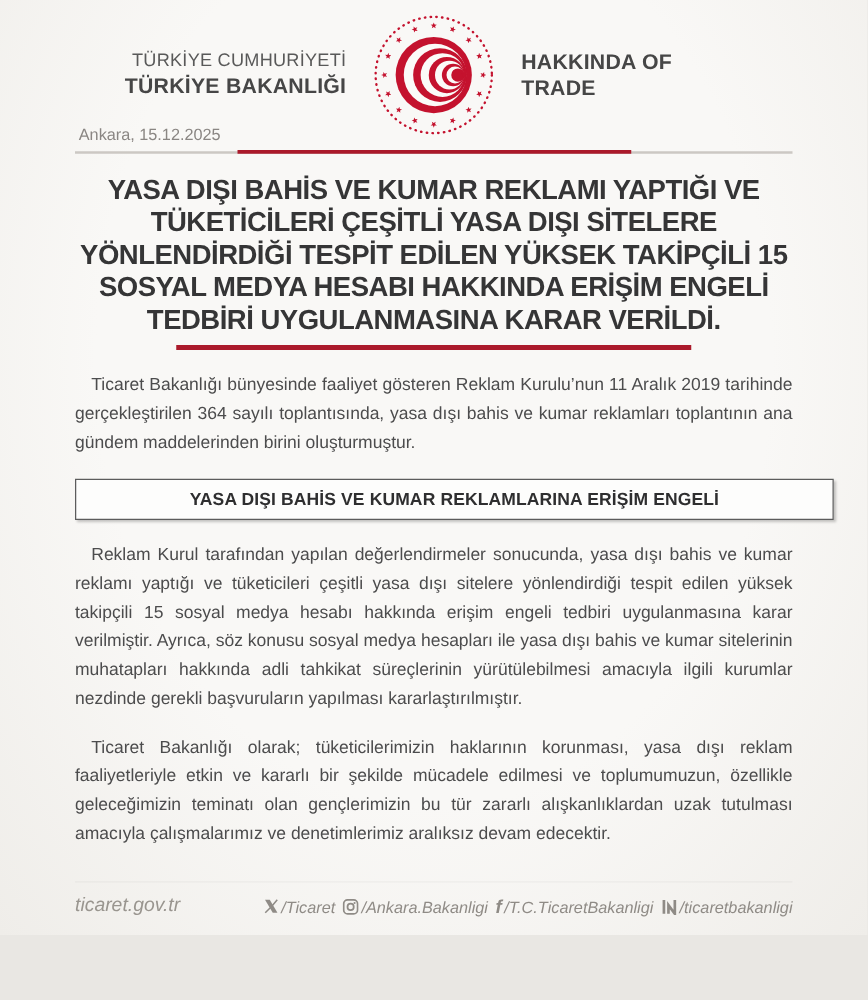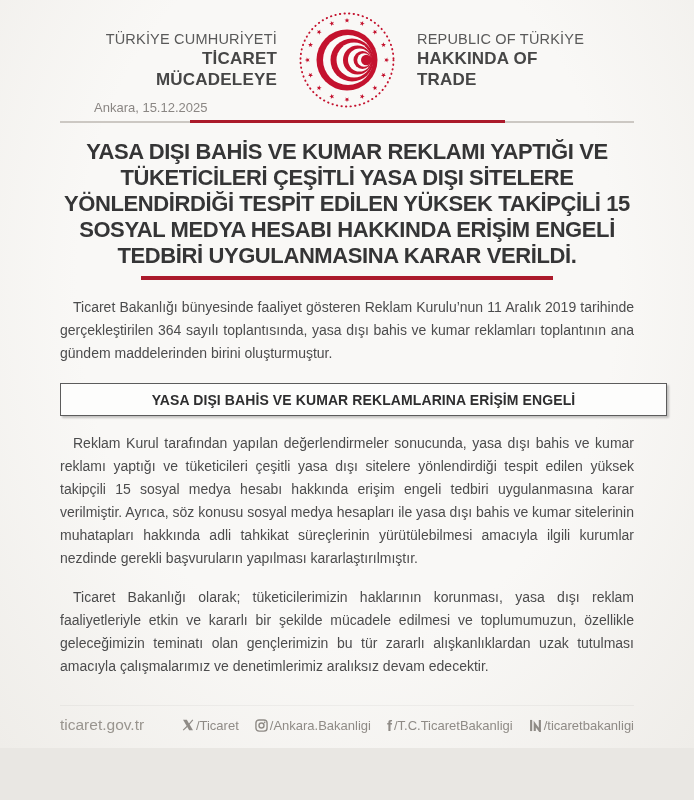--- a/index.html
+++ b/index.html
@@ -18,21 +18,21 @@
     display:flex;align-items:center;justify-content:center;
     gap:20px;padding-top:10px;
   }
   .org-block{width:178px;line-height:1.25;}
   .org-block.tr{text-align:right;}
   .org-block.en{text-align:left;}
   .org-line1{font-size:14.5px;color:#595959;letter-spacing:.2px;}
   .org-line2{font-size:17px;font-weight:bold;color:#464646;letter-spacing:.2px;}
   .logo{width:100px;height:100px;flex:0 0 auto;}
   .dateline{
-    margin:-10px 0 0 94px;
+    margin:-10px 0 0 63px;
     font-size:13px;color:#8a8683;
   }
   
   .rule{
     position:relative;margin:5px 60px 0 60px;height:3px;
   }
   .rule-gray{position:absolute;left:0;right:0;top:1px;height:1.6px;background:#ccc8c3;}
   .rule-red{position:absolute;left:130px;width:315px;top:0;height:3px;background:#ab1a2b;}
   
   .title{
@@ -73,37 +73,38 @@
   .closing{
     margin:14px 60px 0 60px;
     font-size:14px;color:#4c4c4d;text-indent:13px;
   }
   
   .footer{
     position:absolute;left:60px;right:60px;bottom:14px;
     display:flex;justify-content:space-between;align-items:center;
     border-top:1px solid rgba(0,0,0,0.04);
     padding-top:10px;
+    font-style:italic;
   }
   .website{font-size:15.5px;color:#989causes;color:#99958f;cursor:pointer;}
-  .social{display:flex;gap:16px;align-items:center;}
+  .social{display:flex;gap:6px;align-items:center;}
   .social-item{display:flex;align-items:center;gap:2px;font-size:13px;color:#8f8b86;cursor:pointer;white-space:nowrap;}
   .social-item .glyph{display:inline-flex;align-items:center;}
   .social-item svg{display:block;}
   .fb-letter{font-weight:bold;font-size:15px;line-height:13px;color:#8f8b86;}
 </style>
 </head>
 <body>
 
 <div class="page">
 
   <div class="header">
     <div class="org-block tr">
       <div class="org-line1">TÜRKİYE CUMHURİYETİ</div>
-      <div class="org-line2">TİCARET MÜCADELEYE</div>
+      <div class="org-line2">TÜRKİYE BAKANLIĞI</div>
     </div>
 
     <div class="logo">
       <svg viewBox="0 0 100 100" width="100" height="100">
         <defs>
           <path id="star" d="M0,-2.6 L0.65,-0.89 L2.47,-0.8 L1.05,0.34 L1.53,2.1 L0,1.1 L-1.53,2.1 L-1.05,0.34 L-2.47,-0.8 L-0.65,-0.89 Z" fill="#c4122e"></path>
         </defs>
 
         <circle cx="50" cy="50" r="46.5" fill="none" stroke="#c4122e" stroke-width="1.9" stroke-dasharray="0.4 4.2" stroke-linecap="round"></circle>
 
@@ -133,21 +134,20 @@
         <circle cx="60.5" cy="50" r="14.5" fill="#c4122e"></circle>
         <circle cx="62.5" cy="50" r="11.5" fill="#fbfaf8"></circle>
         <circle cx="65.5" cy="50" r="9" fill="#c4122e"></circle>
         <circle cx="67" cy="50" r="6.8" fill="#fbfaf8"></circle>
         <circle cx="69.3" cy="50" r="5.3" fill="#c4122e"></circle>
         <use href="#star" transform="translate(74.5,50) scale(1.05)" fill="#fbfaf8" style="fill:#fbfaf8"></use>
       </svg>
     </div>
 
     <div class="org-block en">
-      <div class="org-line1">REPUBLIC OF TÜRKİYE</div>
       <div class="org-line2">HAKKINDA OF TRADE</div>
     </div>
   </div>
 
   <div class="dateline">Ankara, 15.12.2025</div>
 
   <div class="rule">
     <div class="rule-gray"></div>
     <div class="rule-red"></div>
   </div>

